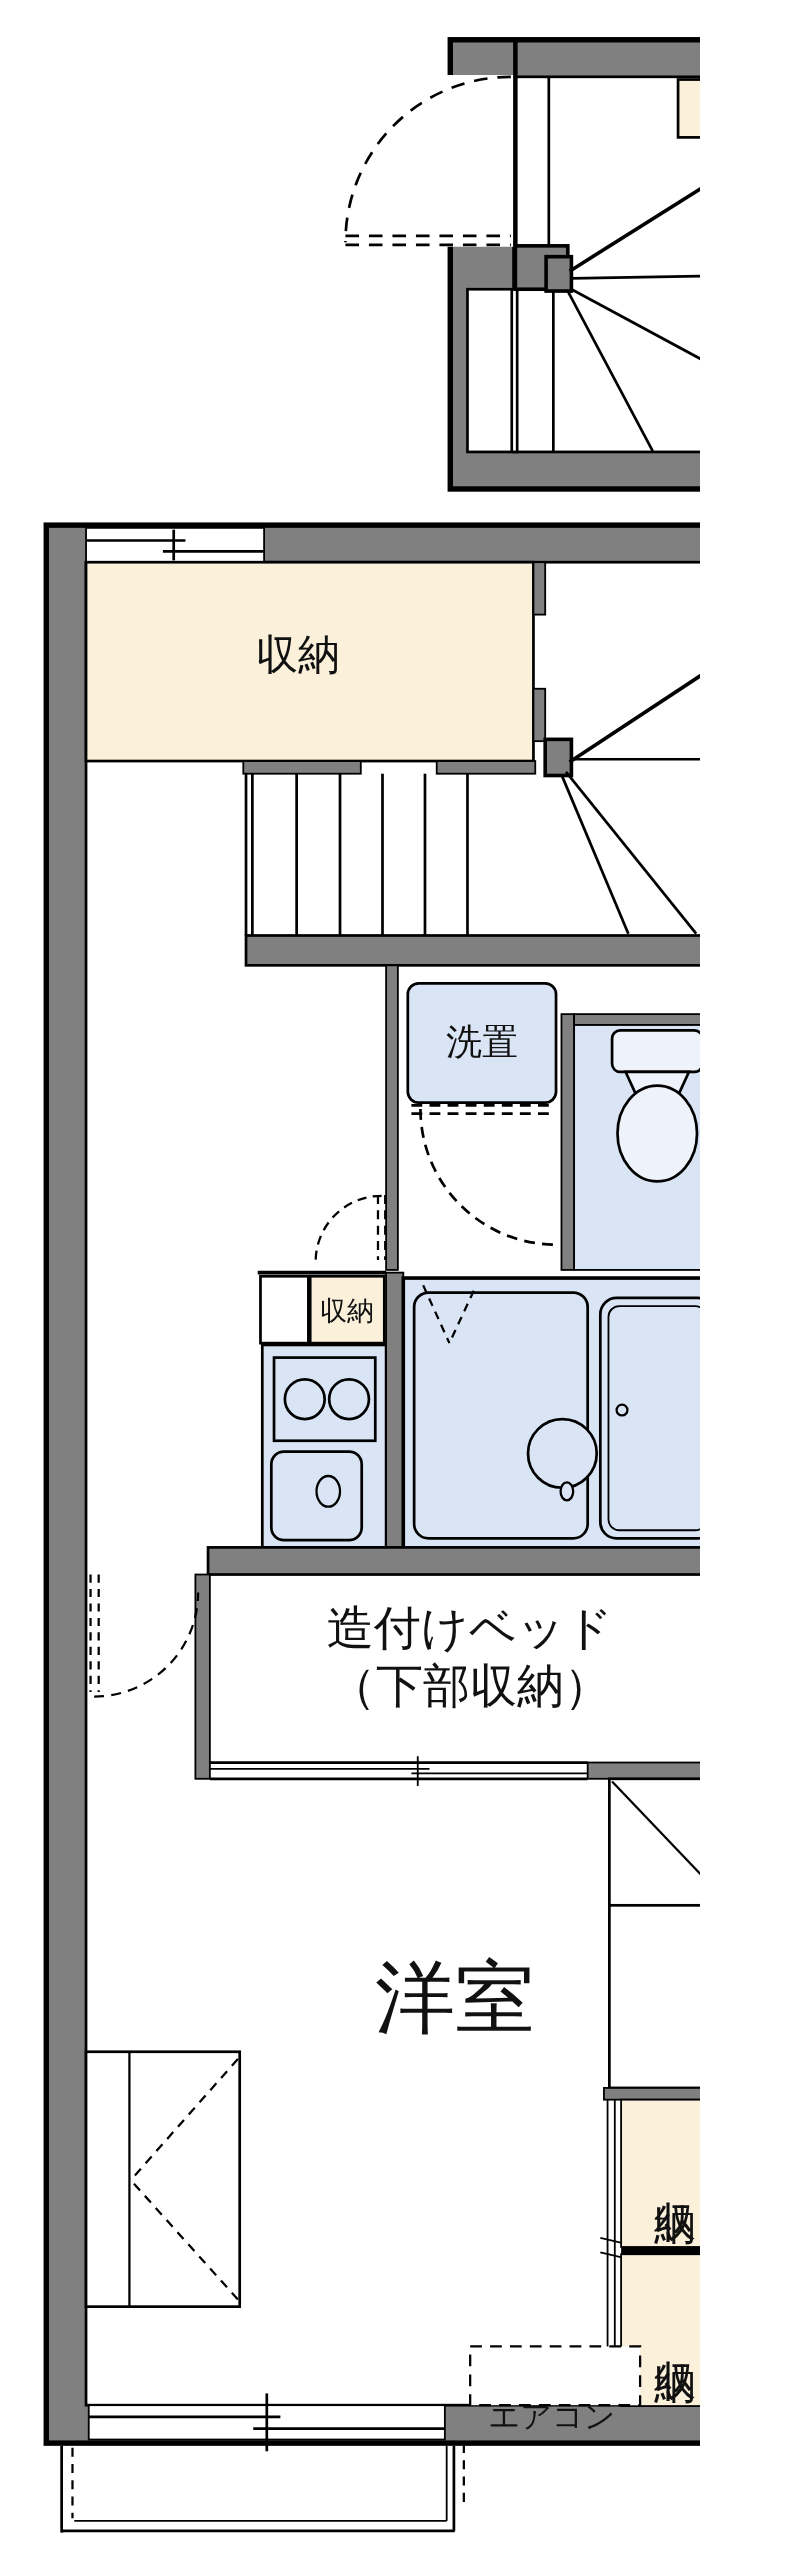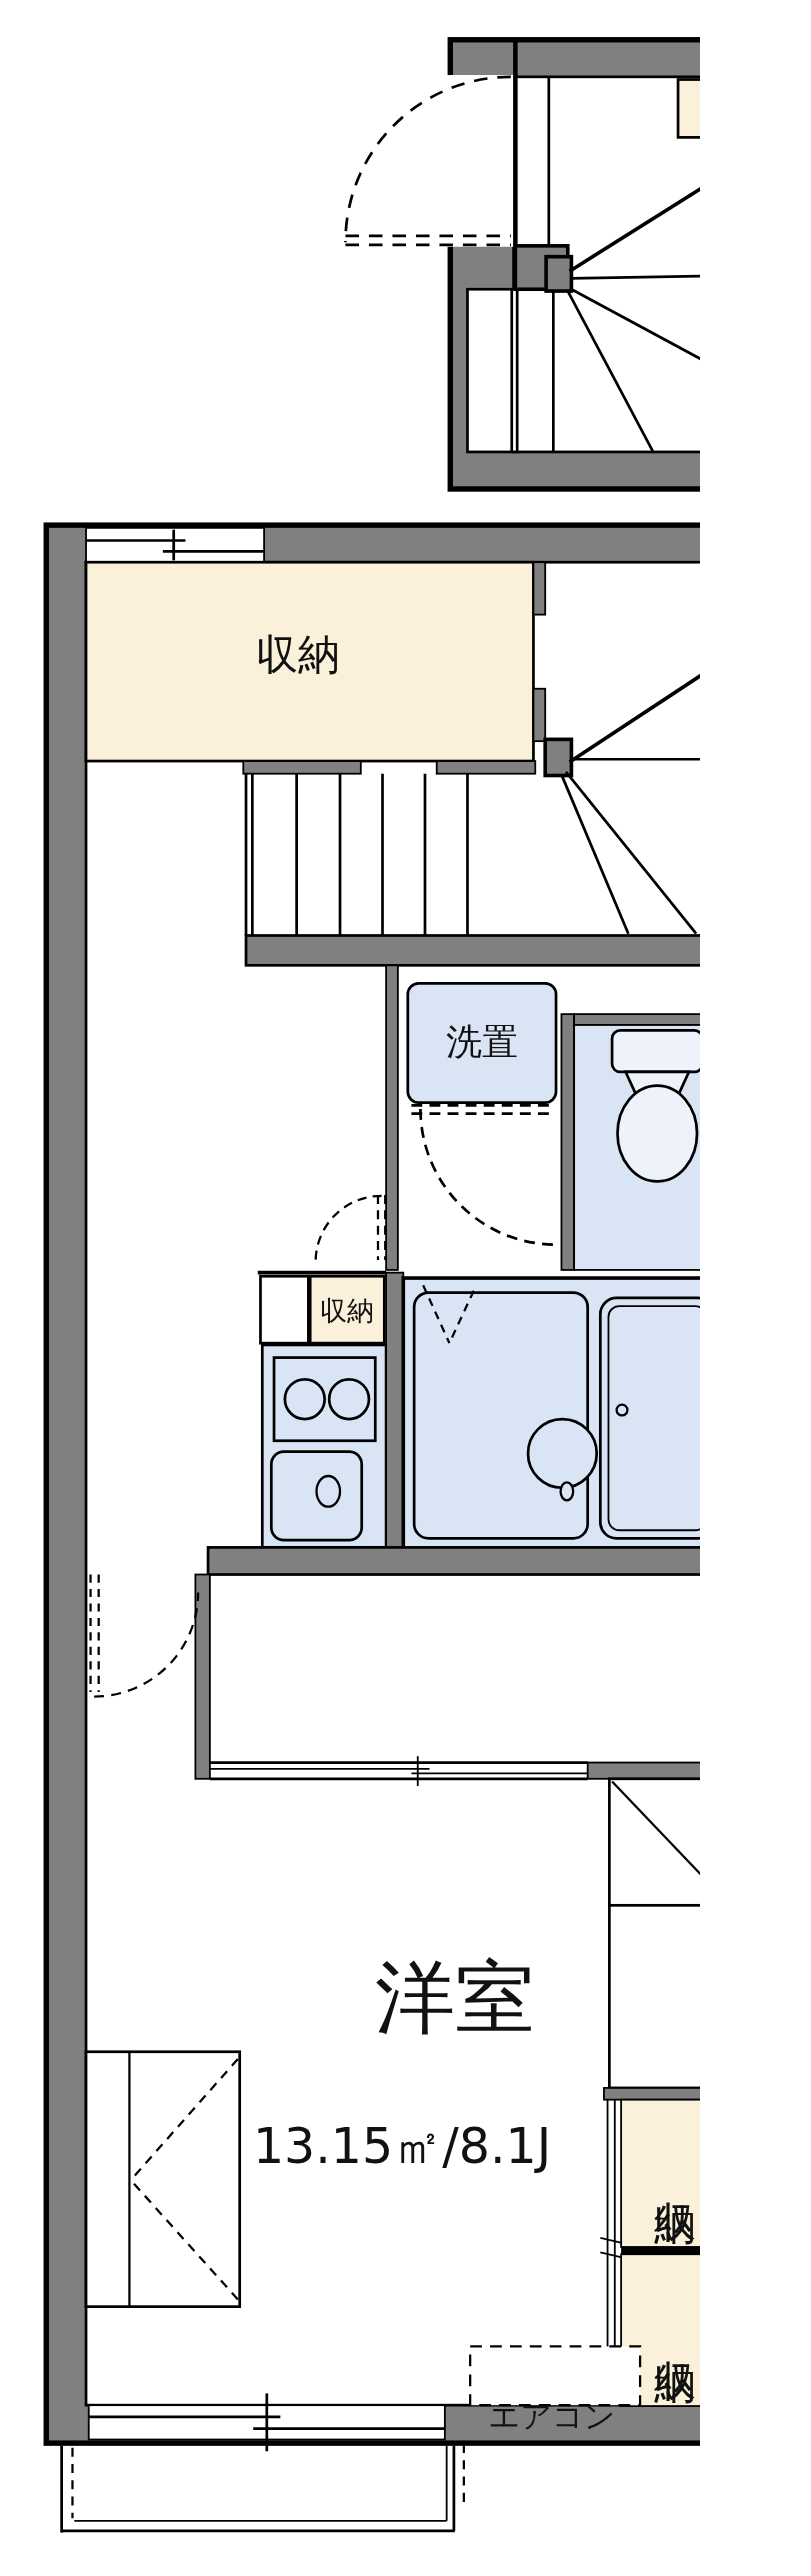--- a/index.html
+++ b/index.html
@@ -172,19 +172,20 @@
     <line x1="494" y1="2706" x2="494" y2="2789" stroke="#000" stroke-width="2"></line>
     <line x1="502" y1="2706" x2="502" y2="2800" stroke="#000" stroke-width="3"></line>
     <line x1="80" y1="2708" x2="80" y2="2786" stroke="#000" stroke-width="2.5" stroke-dasharray="10,8"></line>
     <line x1="513" y1="2704" x2="513" y2="2776" stroke="#000" stroke-width="2.5" stroke-dasharray="10,8"></line>
   </g>
 </svg>
 
   <div class="lbl" style="left:298px;top:655px;font-size:42px;">収納</div>
   <div class="lbl" style="left:482px;top:1042px;font-size:36px;">洗置</div>
   <div class="lbl" style="left:347px;top:1311px;font-size:27px;">収納</div>
+  <div class="lbl" style="left:470px;top:1628px;font-size:47px;">造付けベッド</div>
+  <div class="lbl" style="left:470px;top:1686px;font-size:47px;">（下部収納）</div>
   <div class="lbl" style="left:407px;top:1998px;font-size:80px;margin-left:48px;">洋室</div>
-  <div class="lbl" style="left:402px;top:2147px;font-size:49px;">13.15㎡/8.1J</div>
   <div class="lbl vert" style="left:675px;top:2171px;font-size:42px;">収納</div>
   <div class="lbl vert" style="left:675px;top:2330px;font-size:42px;">収納</div>
   <div class="lbl" style="left:552px;top:2376px;font-size:31px;margin-top:40px;">エアコン</div>
 </div>
 
 
 </body></html>

